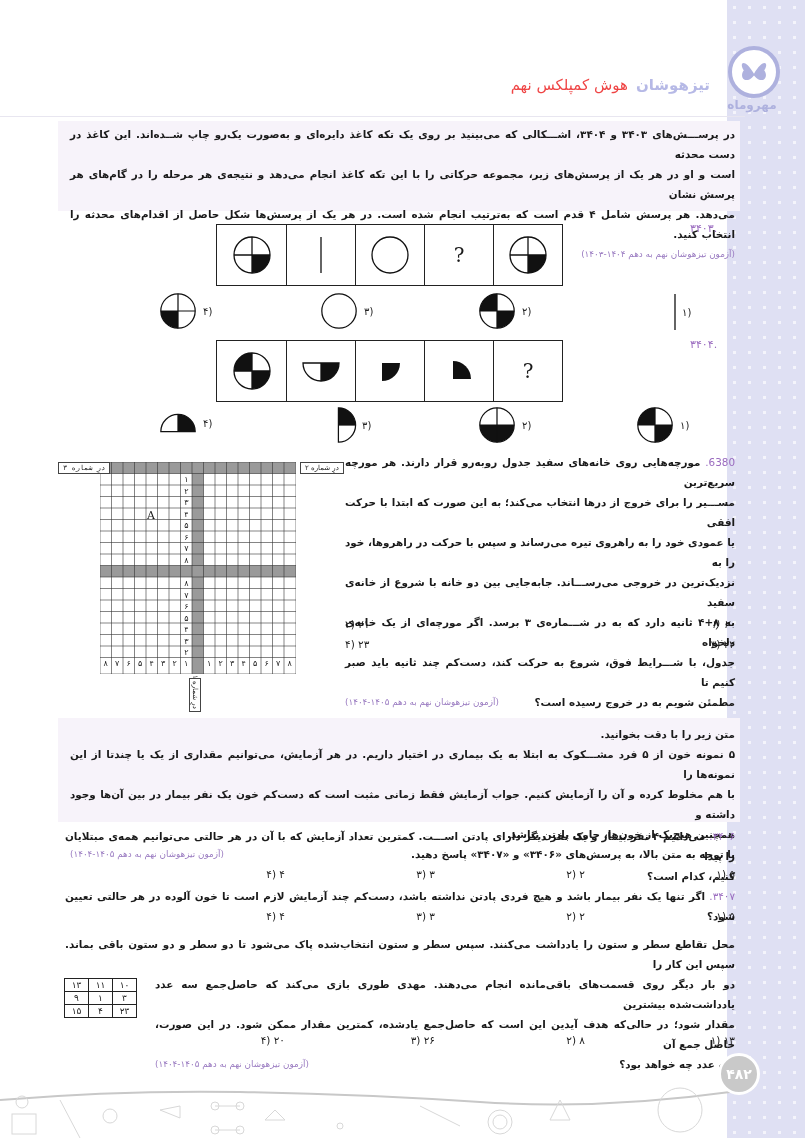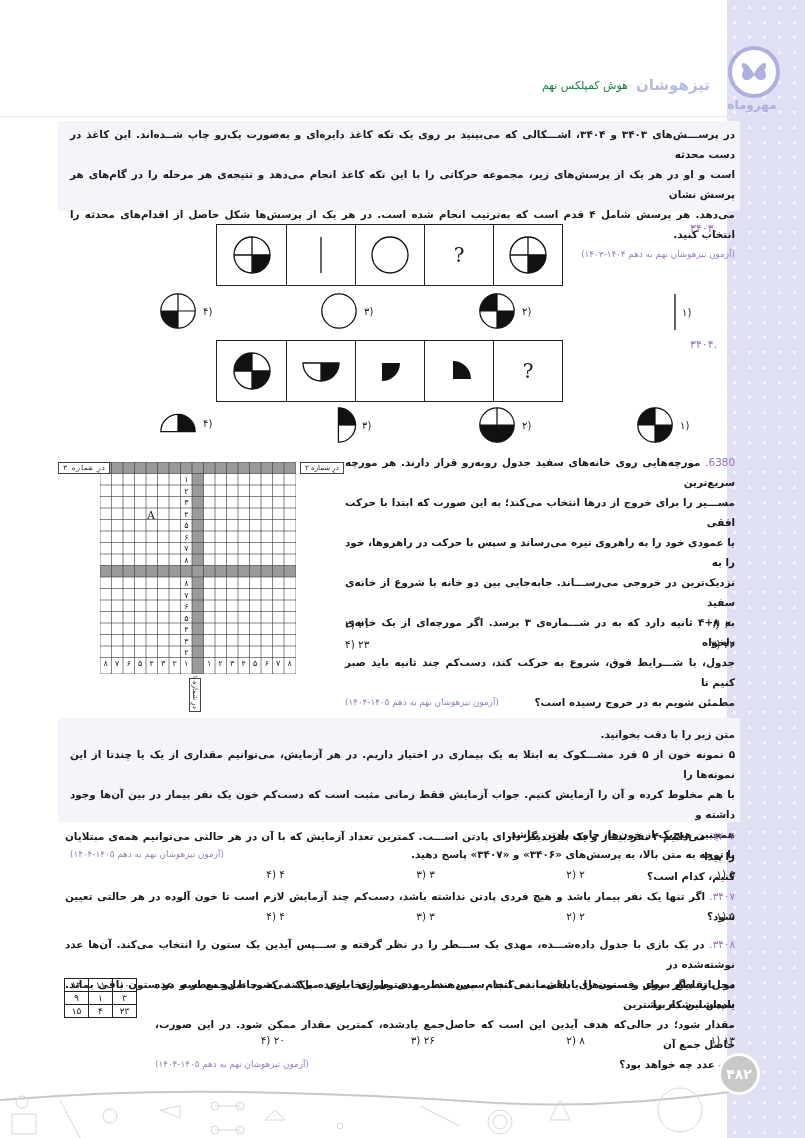--- a/index.html
+++ b/index.html
@@ -12,21 +12,21 @@
     background-image: radial-gradient(#f4f4fb 1.6px, transparent 1.7px);
     background-size: 15px 15px; }
   .logo { position: absolute; left: 728px; top: 46px; width: 52px; height: 52px; border-radius: 50%;
     border: 4px solid #aeb1de; background: #fff; display:flex; align-items:center; justify-content:center; }
   .logo svg { width: 34px; height: 34px; }
   .logo-text { position: absolute; left: 722px; top: 98px; width: 60px; text-align: center;
     font-size: 12px; font-weight: bold; color: #aeb1de; }
 
   .header { position: absolute; left: 380px; top: 70px; width: 330px; height: 30px; display: flex; align-items: center; gap: 8px; direction: rtl; }
   .brand { font-size: 15px; font-weight: bold; color: #b6b9e6; letter-spacing: 1px; }
-  .header-title { font-size: 11px; color: #15803d; }
+  .header-title { font-size: 15px; color: #ef4444; }
   .header-line { position: absolute; left: 0; top: 116px; width: 745px; height: 1px; background: #e8e6f0; }
 
   .panel { position: absolute; background: #f7f3fa; }
   .p1 { left: 58px; top: 121px; width: 682px; height: 90px; }
   .p2 { left: 58px; top: 718px; width: 682px; height: 104px; }
 
   .para { position: absolute; right: 70px; font-size: 10.4px; font-weight: bold; line-height: 20px; text-align: justify; text-align-last: right; }
   .src { color: #9a7bc1; font-size: 8.8px; font-weight: normal; }
 
   .qnum { color: #9a6bbf; font-weight: normal; }
@@ -357,21 +357,20 @@
   <div><span class="qnum">۳۴۰۷.</span> <span>اگر تنها یک نفر بیمار باشد و هیچ فردی پادتن نداشته باشد، دست‌کم چند آزمایش لازم است تا خون آلوده در هر حالتی تعیین شود؟</span></div>
 </div>
 <div class="ans-row" style="right:70px; top:910px; width:600px;">
   <span style="width:150px;">۵ (۱</span>
   <span style="width:150px;">۲ (۲</span>
   <span style="width:150px;">۳ (۳</span>
   <span style="width:150px;">۴ (۴</span>
 </div>
 
 <div class="para" style="top:934px; width:670px; right:70px;">
-  <div><span class="qnum">۳۴۰۸.</span> <span>در یک بازی با جدول داده‌شـــده، مهدی یک ســـطر را در نظر گرفته و ســـپس آیدین یک ستون را انتخاب می‌کند. آن‌ها عدد نوشته‌شده در</span></div>
   <div>محل تقاطع سطر و ستون را یادداشت می‌کنند. سپس سطر و ستون انتخاب‌شده پاک می‌شود تا دو سطر و دو ستون باقی بماند. سپس این کار را</div>
 </div>
 <div class="para" style="top:974px; width:580px; right:70px;">
   <div>دو بار دیگر روی قسمت‌های باقی‌مانده انجام می‌دهند. مهدی طوری بازی می‌کند که حاصل‌جمع سه عدد یادداشت‌شده بیشترین</div>
   <div>مقدار شود؛ در حالی‌که هدف آیدین این است که حاصل‌جمع یادشده، کمترین مقدار ممکن شود. در این صورت، حاصل جمع آن</div>
   <div style="display:flex; justify-content:space-between;">
     <span>سه عدد چه خواهد بود؟</span>
     <span class="src">(آزمون تیزهوشان نهم به دهم ۱۴۰۵-۱۴۰۴)</span>
   </div>
 </div>

